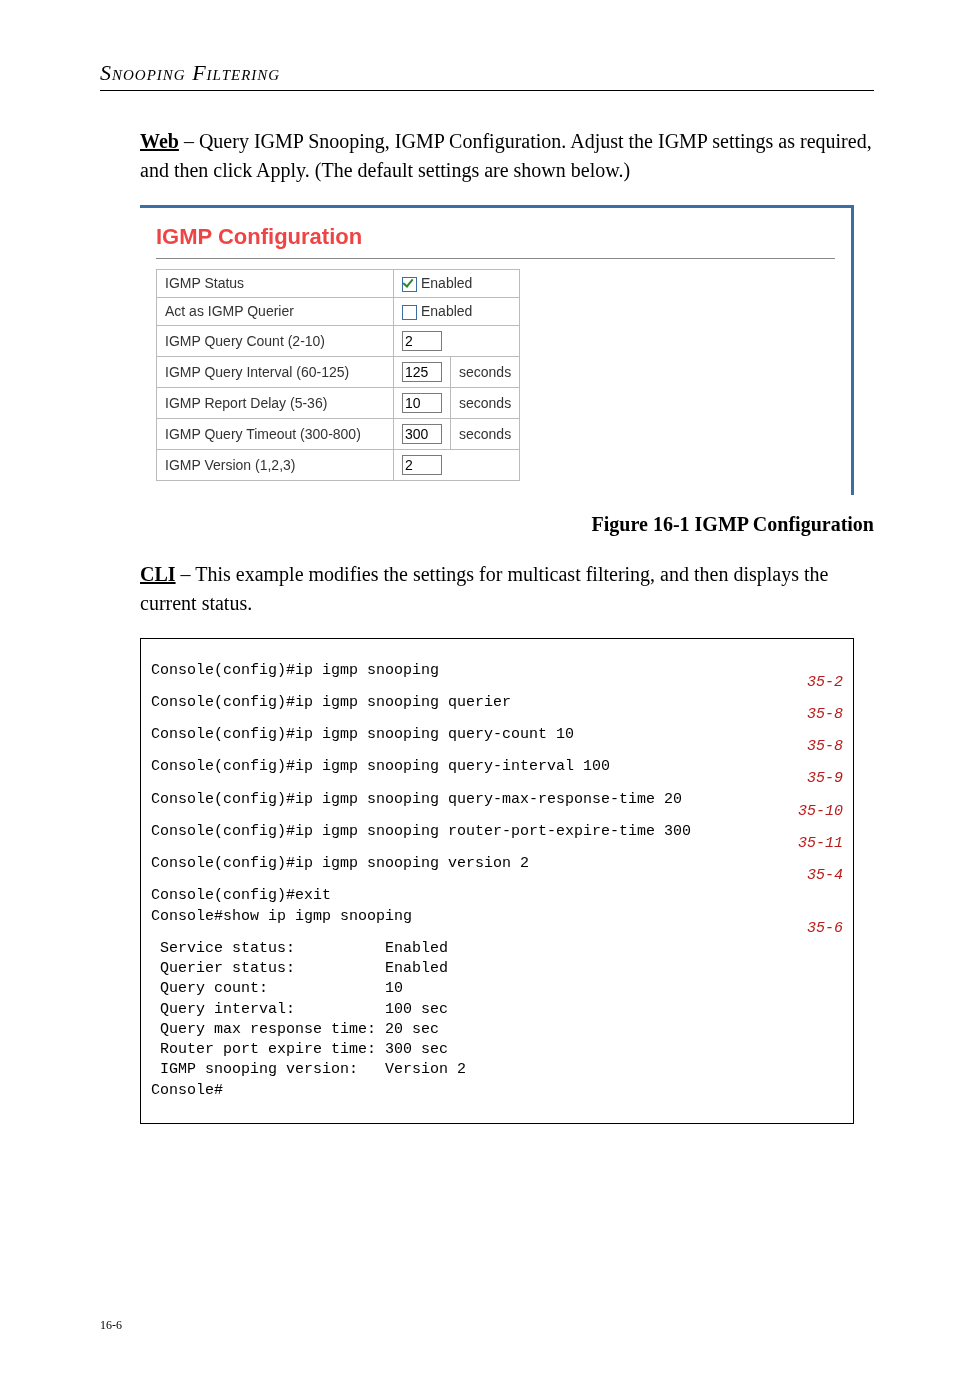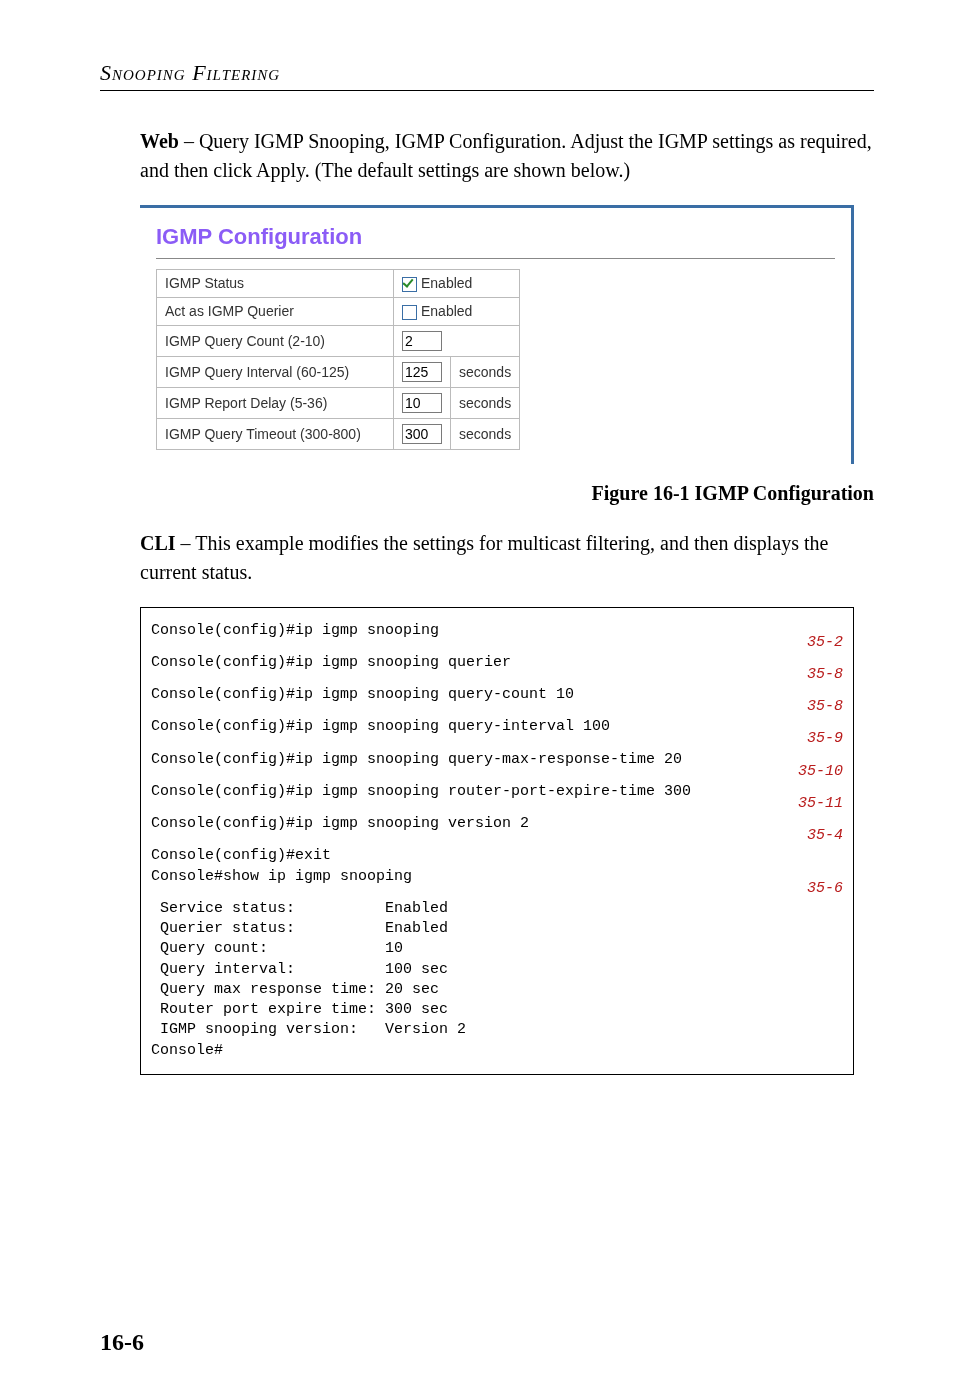--- a/index.html
+++ b/index.html
@@ -29,38 +29,39 @@
     margin: 0 0 36px 0;
   }
   .body-text {
     font-size: 20px;
     line-height: 1.45;
     margin-left: 40px;
     margin-bottom: 20px;
   }
   .body-text .bold {
     font-weight: bold;
+    text-decoration: underline;
   }
 
   
   .panel {
     margin-left: 40px;
     margin-right: 20px;
     border-top: 3px solid #3a6ea5;
     border-right: 3px solid #3a6ea5;
     padding: 10px 16px 14px 16px;
     margin-bottom: 18px;
     background: #fff;
   }
   .panel-title {
     font-family: Arial, Helvetica, sans-serif;
     font-weight: bold;
     font-size: 22px;
     margin: 6px 0 8px 0;
-    color: #8b5cf6;
+    color: #ef4444;
   }
   .panel-hr {
     border: none;
     border-top: 1px solid #888;
     margin: 0 0 10px 0;
   }
   table.form {
     border-collapse: collapse;
     font-family: Arial, Helvetica, sans-serif;
     font-size: 14px;
@@ -108,43 +109,42 @@
     font-weight: bold;
     font-size: 20px;
     margin: 10px 0 24px 0;
   }
 
   
   .cli-box {
     margin-left: 40px;
     margin-right: 20px;
     border: 1px solid #000;
-    padding: 13px 10px;
+    padding: 22px 10px;
     font-family: "Courier New", monospace;
     font-size: 15px;
     line-height: 1.35;
     white-space: pre;
     overflow: hidden;
   }
   .cli-row {
     display: flex;
     justify-content: space-between;
   }
   .cli-ref {
     font-style: italic;
     color: #b91c1c;
     padding-left: 12px;
     margin-top: 12px;
   }
   .page-number {
     position: absolute;
-    bottom: 32px;
+    bottom: 55px;
     left: 100px;
-    font-size: 24px;
-    font-weight: bold;
+    font-size: 12px;
   }
 </style>
 </head>
 <body>
 
 <div class="page">
 
   <div class="running-head">Snooping Filtering</div>
   <hr class="head-rule">
 
@@ -190,20 +190,26 @@
         </td>
         <td>seconds</td>
       </tr>
       <tr>
         <td class="lbl">IGMP Query Timeout (300-800)</td>
         <td>
           <input type="text" value="300" style="">
         </td>
         <td>seconds</td>
       </tr>
+      <tr>
+        <td class="lbl">IGMP Version (1,2,3)</td>
+        <td colspan="2">
+          <input type="text" value="2" style="">
+        </td>
+      </tr>
     </tbody>
       </table>
   </div>
 
   <div class="figure-caption">Figure 16-1  IGMP Configuration</div>
 
   <p class="body-text">
     <span class="bold">CLI</span><span> – This example modifies the settings for multicast filtering, and then displays the current status.</span>
   </p>
 

